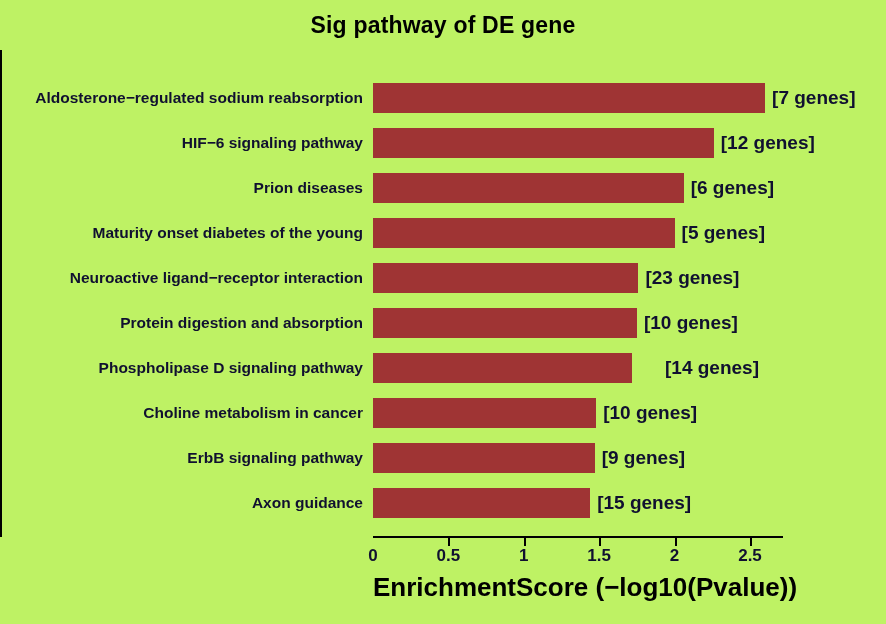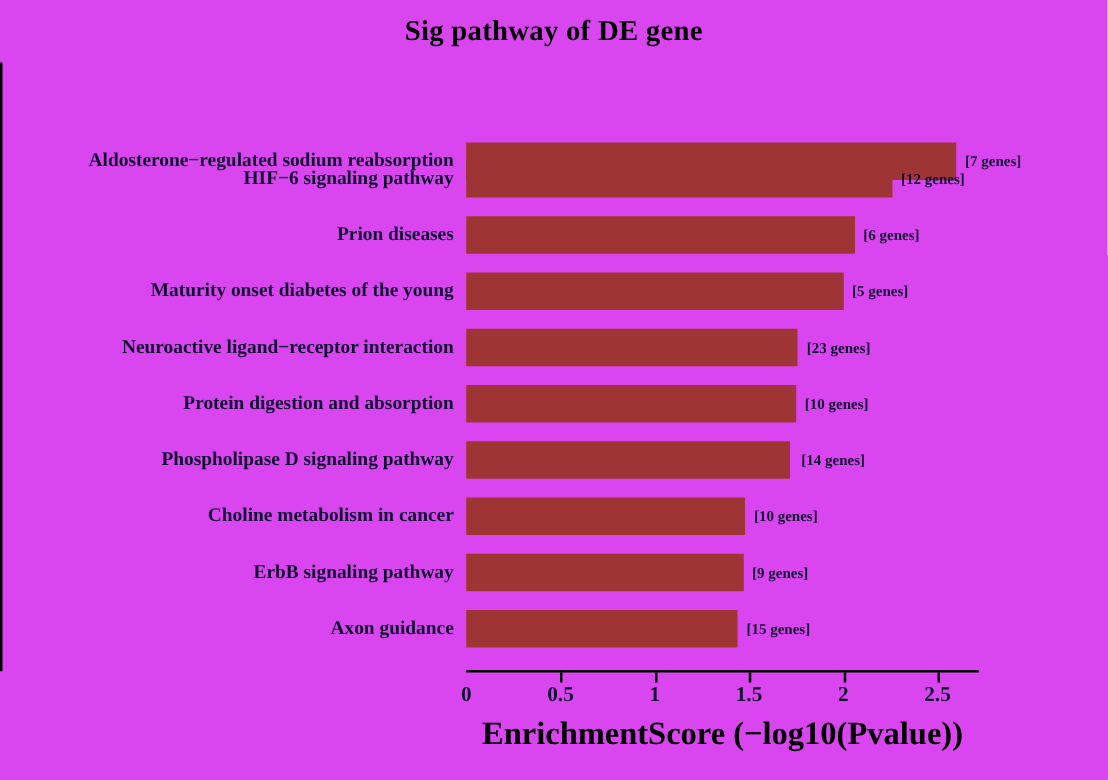--- a/index.html
+++ b/index.html
@@ -4,22 +4,22 @@
 <style>
   html, body {
     margin: 0;
     padding: 0;
     background: #ffffff;
   }
   #chart-root {
     position: relative;
     width: 886px;
     height: 624px;
-    background: #d946ef;
-    font-family: Liberation Serif, serif;
+    background: #bef264;
+    font-family: Liberation Sans, sans-serif;
     overflow: hidden;
   }
   #chart-title {
     position: absolute;
     left: 0;
     top: 12px;
     width: 886px;
     text-align: center;
     font-size: 23px;
     font-weight: bold;
@@ -68,21 +68,21 @@
     color: #101030;
     padding-right: 5px;
     box-sizing: border-box;
   }
   .gene-label {
     position: absolute;
     top: 0;
     height: 30px;
     line-height: 30px;
     white-space: nowrap;
-    font-size: 12px;
+    font-size: 19px;
     font-weight: bold;
     color: #101030;
     padding-left: 7px;
   }
   .x-tick-mark {
     position: absolute;
     top: 538px;
     width: 2px;
     height: 8px;
     background: #000000;
@@ -113,21 +113,21 @@
 <body>
 
 <div id="chart-root">
 
   <div id="chart-title">Sig pathway of DE gene</div>
 
   <div id="y-axis-line"></div>
   <div id="x-axis-line"></div>
 
   <div id="bars-layer">
-      <div class="bar-row" style="top: 83px; left: 0px; width: 721px; margin-top: 31px;">
+      <div class="bar-row" style="top: 83px; left: 0px; width: 721px;">
         <div class="cat-label-wrap">Aldosterone−regulated sodium reabsorption</div>
         <div class="bar-rect" style="width: 392.08px; background: rgb(159, 52, 52);"></div>
         <div class="gene-label" style="left: 765.08px;">[7 genes]</div>
       </div>
       <div class="bar-row" style="top: 128px; left: 0px; width: 886px;">
         <div class="cat-label-wrap">HIF−6 signaling pathway</div>
         <div class="bar-rect" style="width: 340.808px; background: rgb(159, 52, 52);"></div>
         <div class="gene-label" style="left: 713.808px;">[12 genes]</div>
       </div>
       <div class="bar-row" style="top: 173px; left: 0px; width: 886px;">
@@ -146,21 +146,21 @@
         <div class="gene-label" style="left: 638.408px;">[23 genes]</div>
       </div>
       <div class="bar-row" style="top: 308px; left: 0px; width: 886px;">
         <div class="cat-label-wrap">Protein digestion and absorption</div>
         <div class="bar-rect" style="width: 263.9px; background: rgb(159, 52, 52);"></div>
         <div class="gene-label" style="left: 636.9px;">[10 genes]</div>
       </div>
       <div class="bar-row" style="top: 353px; left: 0px; width: 886px;">
         <div class="cat-label-wrap">Phospholipase D signaling pathway</div>
         <div class="bar-rect" style="width: 259.376px; background: rgb(159, 52, 52);"></div>
-        <div class="gene-label" style="left: 634px;">[14 genes]</div>
+        <div class="gene-label" style="left: 658px;">[14 genes]</div>
       </div>
       <div class="bar-row" style="top: 398px; left: 0px; width: 767px;">
         <div class="cat-label-wrap">Choline metabolism in cancer</div>
         <div class="bar-rect" style="width: 223.184px; background: rgb(159, 52, 52);"></div>
         <div class="gene-label" style="left: 596.184px;">[10 genes]</div>
       </div>
       <div class="bar-row" style="top: 443px; left: 0px; width: 886px;">
         <div class="cat-label-wrap">ErbB signaling pathway</div>
         <div class="bar-rect" style="width: 221.676px; background: rgb(159, 52, 52);"></div>
         <div class="gene-label" style="left: 594.676px;">[9 genes]</div>

